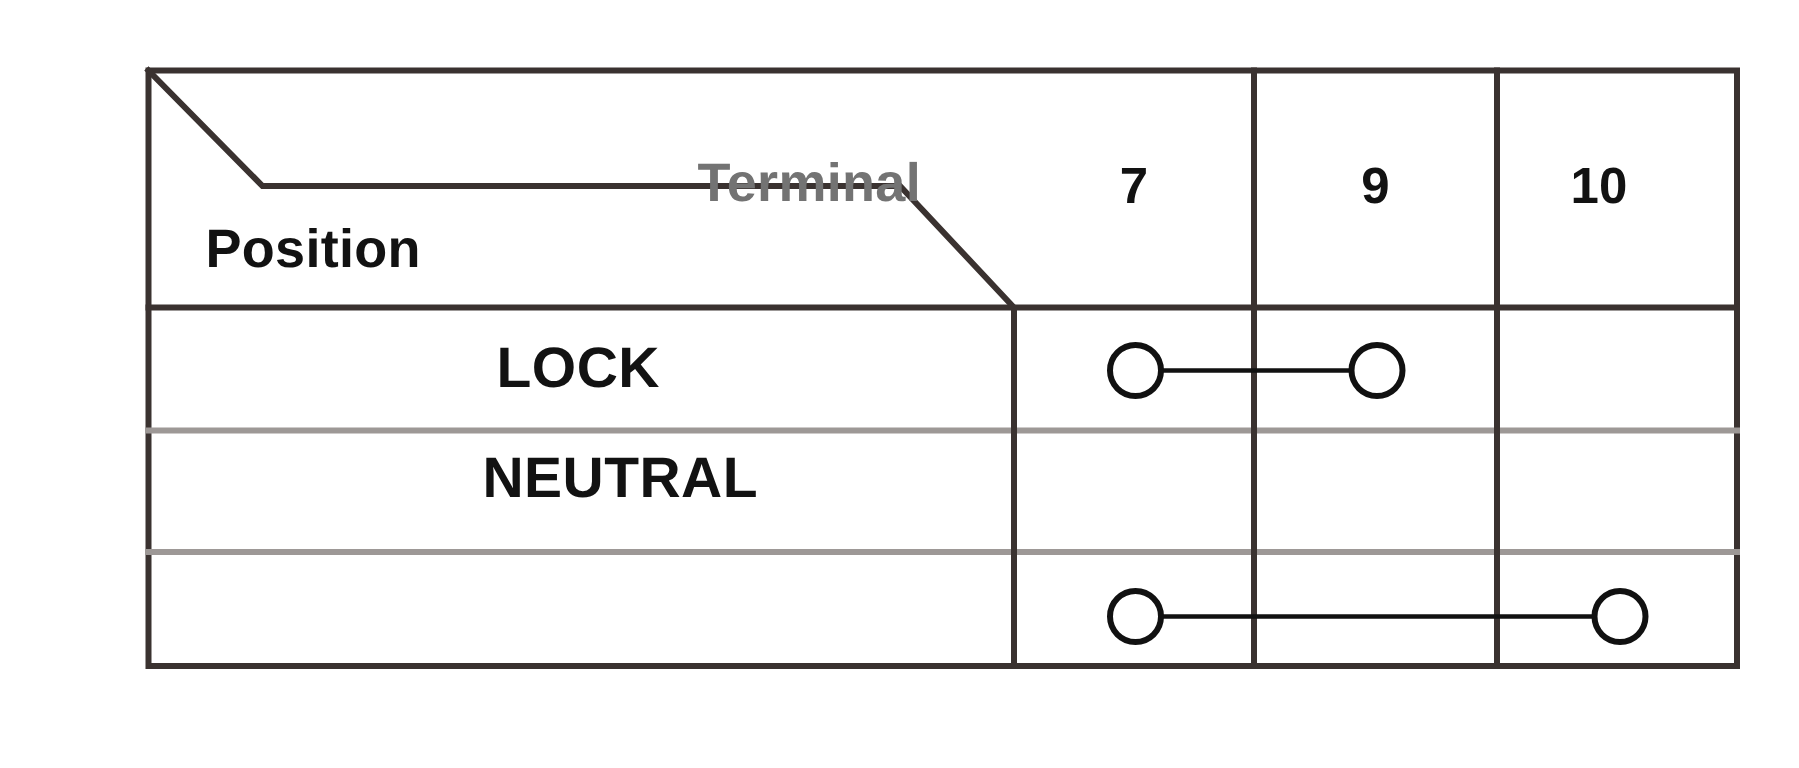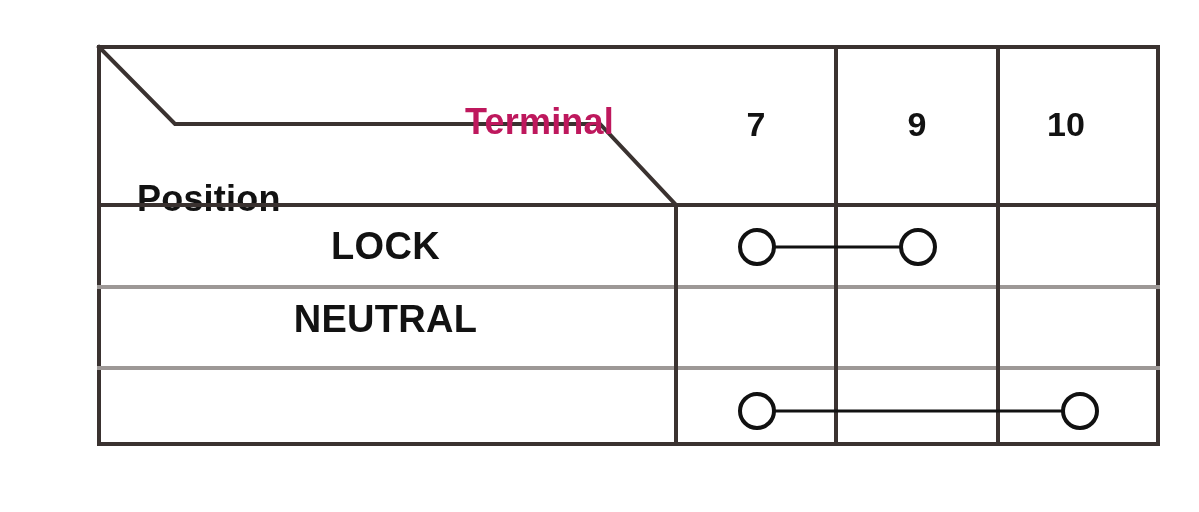--- a/index.html
+++ b/index.html
@@ -75,36 +75,35 @@
     pointer-events: none;
   }
 
   
   .hdr-terminal {
     position: absolute;
     left: 368px;
     top: 59px;
     font-size: 36px;
     font-weight: bold;
-    color: #be185d;
+    color: #737373;
     letter-spacing: 0.2px;
     white-space: nowrap;
     line-height: 1;
   }
   .hdr-position {
     position: absolute;
     left: 40px;
     top: 103px;
     font-size: 36px;
     font-weight: bold;
     color: #121212;
     letter-spacing: 0.2px;
     white-space: nowrap;
     line-height: 1;
-    margin-top: 33px;
   }
 
   
   .term-head {
     position: absolute;
     top: 0;
     height: 158px;
     display: flex;
     align-items: center;
     justify-content: center;
@@ -125,21 +124,21 @@
     display: flex;
     align-items: center;
     justify-content: center;
     font-size: 38px;
     font-weight: bold;
     color: #121212;
     letter-spacing: 0.3px;
     line-height: 1;
   }
   .pos-label.r0 { top: 162px; height: 78px; }
-  .pos-label.r1 { top: 244px; height: 59px; }
+  .pos-label.r1 { top: 244px; height: 59px; padding-left: 28px; }
   .pos-label.r2 { top: 325px; height: 76px; }
 
   
   .contact-layer {
     position: absolute;
     left: 0; top: 0;
     width: 100%;
     height: 100%;
     pointer-events: none;
   }

